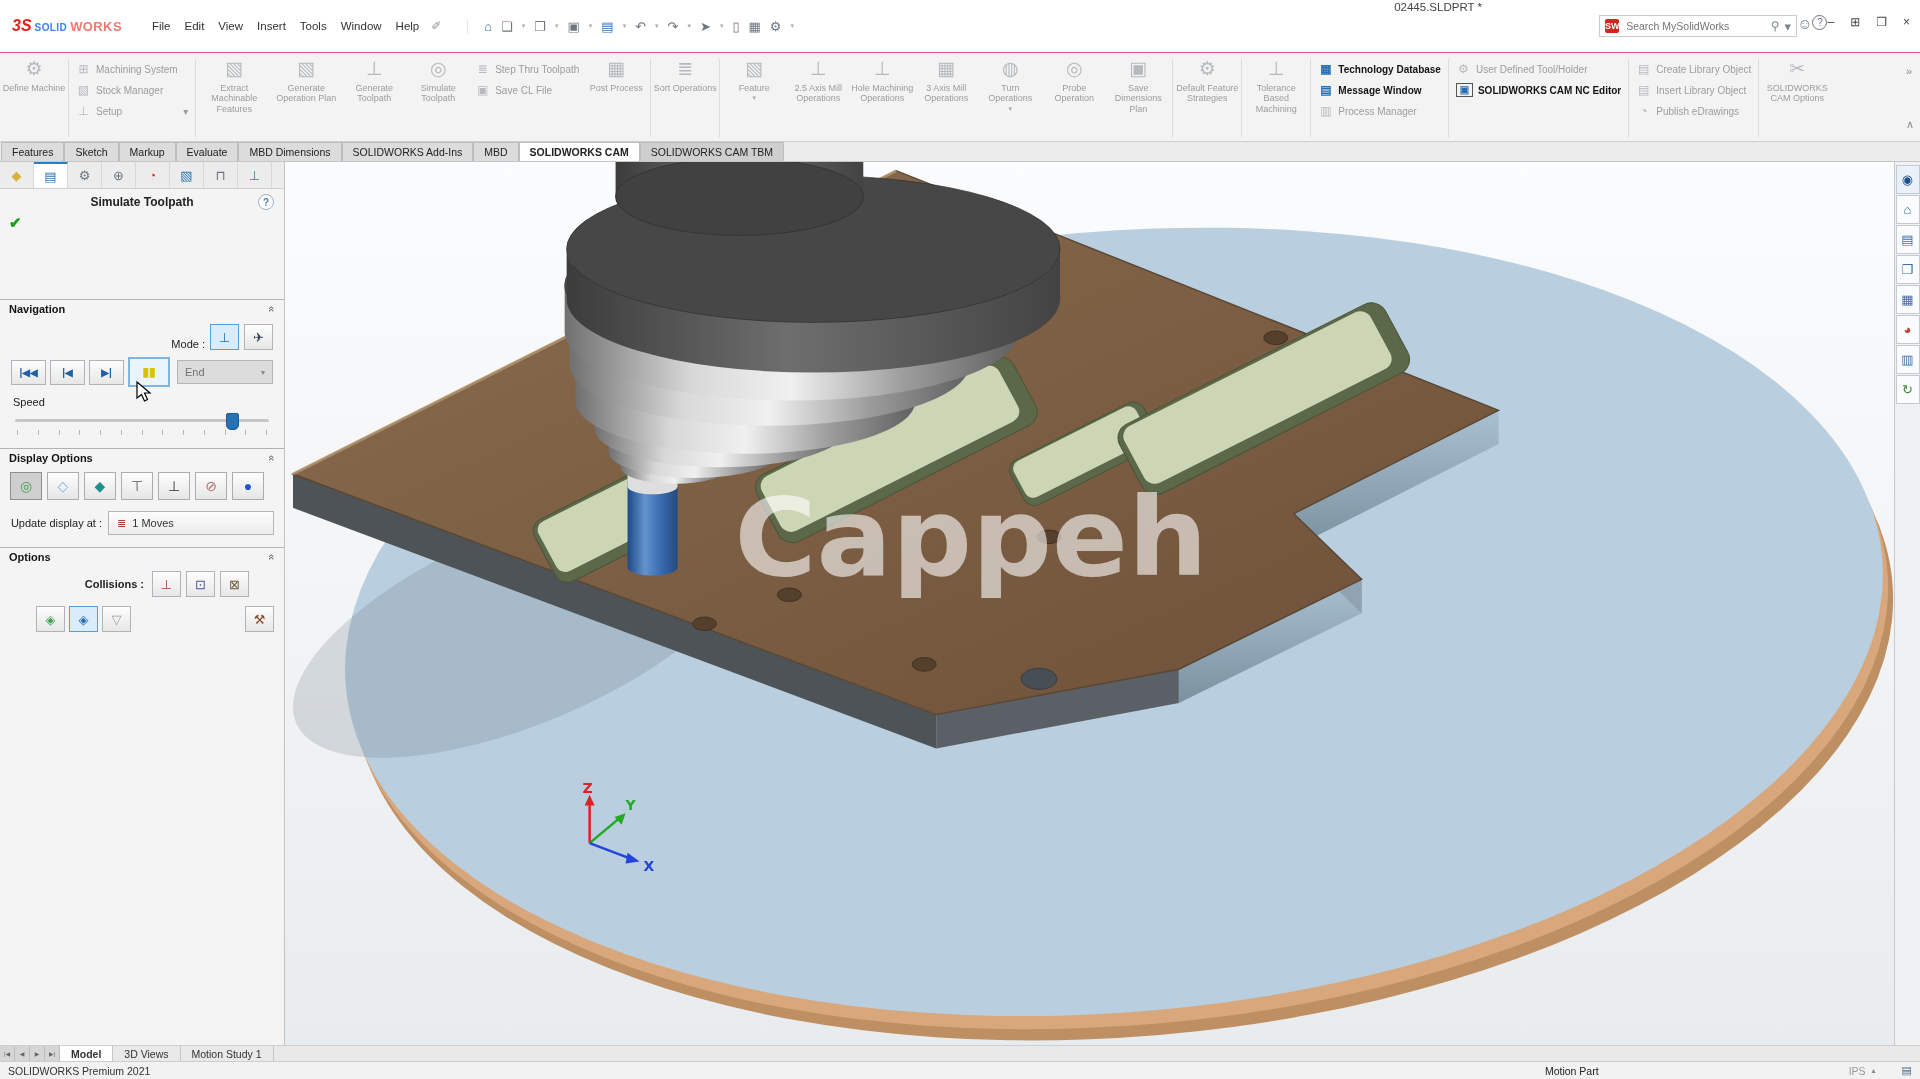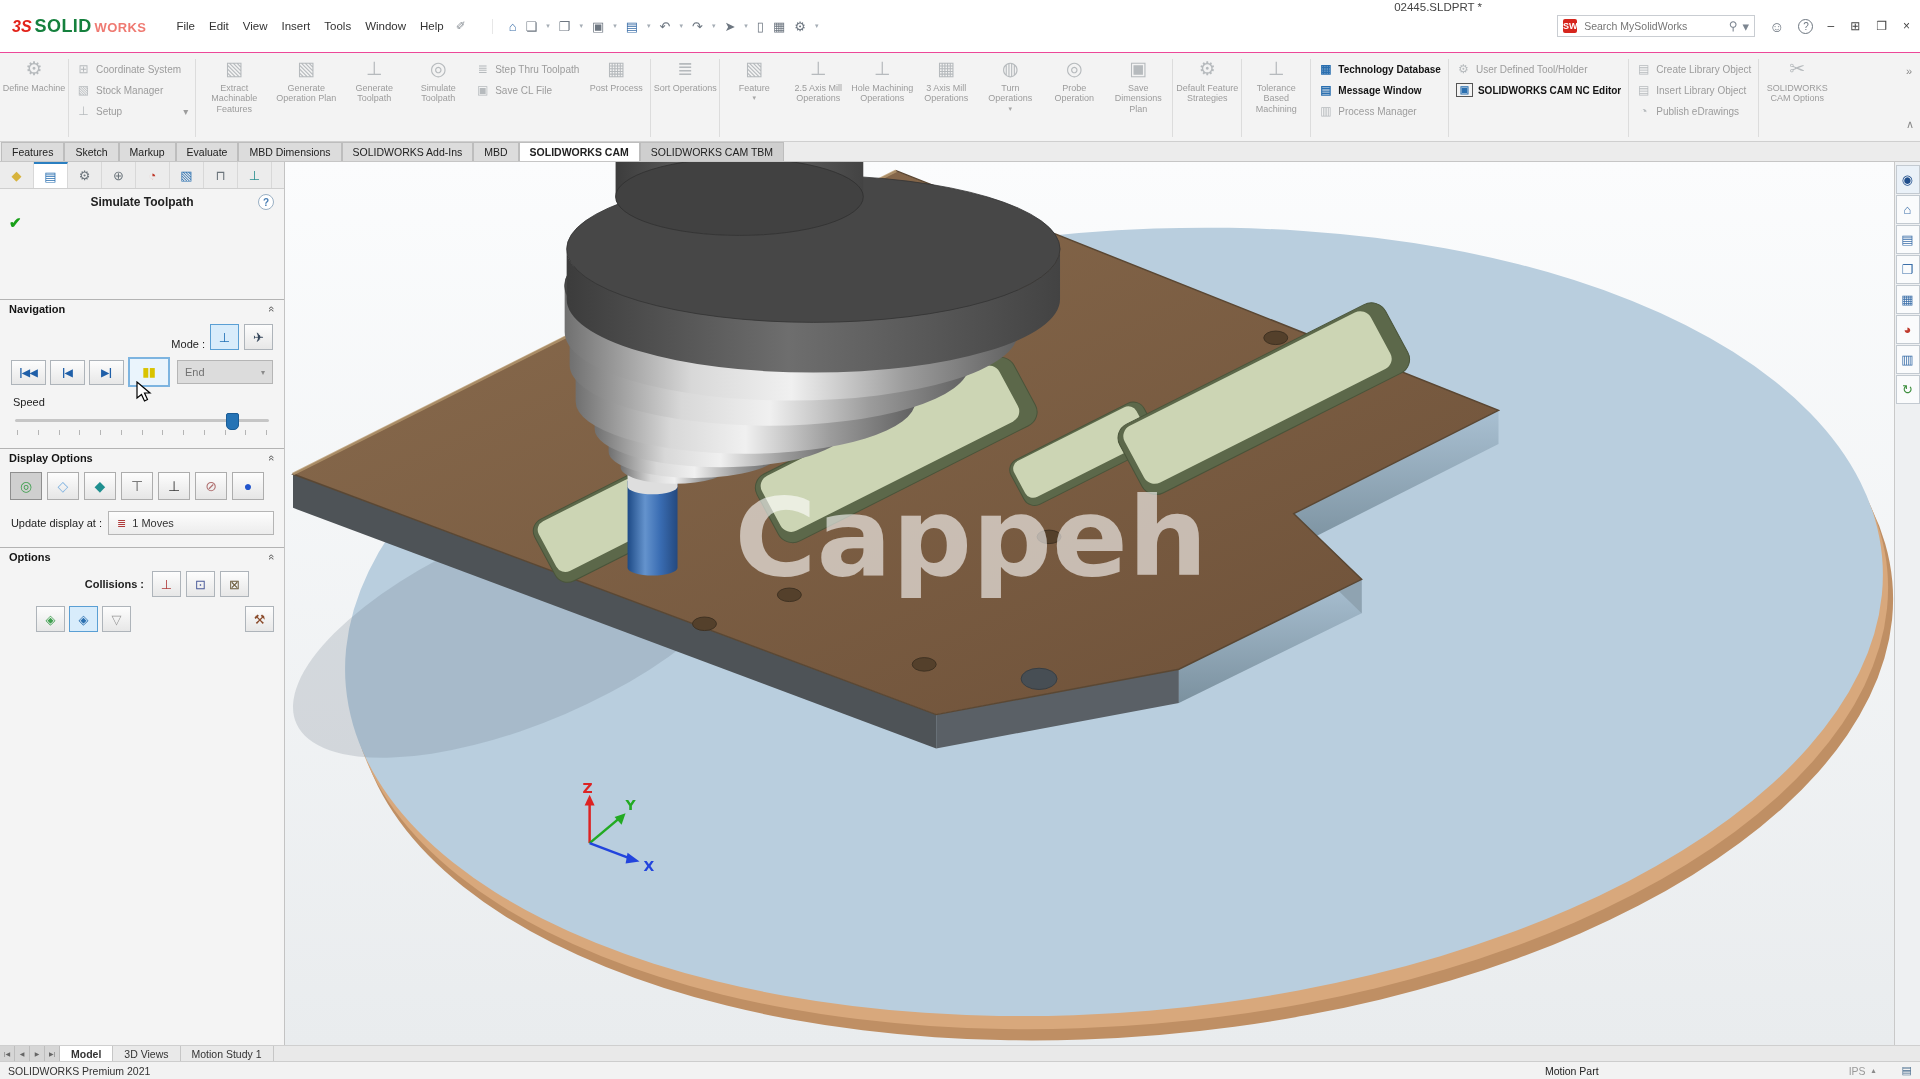--- a/index.html
+++ b/index.html
@@ -3,29 +3,29 @@
 <meta charset="utf-8">
 <style>
   html,body{margin:0;padding:0;background:#dfe2e5}
   body{width:1920px;height:1079px;overflow:hidden;font-family:"Liberation Sans",sans-serif;-webkit-font-smoothing:antialiased}
   .app{width:1920px;height:1079px;display:flex;flex-direction:column;background:#fff}
 
   
   .titlebar{height:28px;flex:0 0 28px;display:flex;align-items:center;background:#fff;border-bottom:1px solid #ec4899;padding:12px 8px;gap:4px;position:relative}
   .logo{display:flex;align-items:baseline;gap:3px;margin-left:4px}
   .logo-mark{color:#e2231a;font-weight:bold;font-style:italic;font-size:16px}
-  .logo-solid{color:#15803d;font-weight:700;font-size:18px;letter-spacing:.4px}
+  .logo-solid{color:#3b82f6;font-weight:700;font-size:10px;letter-spacing:.4px}
   .logo-works{color:#ef7a72;font-weight:700;font-size:13px;letter-spacing:.4px}
   .menubar{display:flex;gap:14px;margin-left:26px;font-size:11.5px;color:#333}
   .menubar span{cursor:default}
   .pin{color:#8a9096;font-size:12px;margin-left:8px}
   .qat{display:flex;align-items:center;gap:9px;margin-left:22px;padding-left:16px;border-left:1px solid #e7e7e7;color:#7d8691;font-size:13px}
   .qat .caret{font-size:7px;color:#a5adb5}
   .doc-title{position:absolute;right:438px;top:1px;font-size:11.5px;color:#444}
-  .tb-right{margin-left:auto;display:flex;align-items:center;gap:14px}
+  .tb-right{margin-left:auto;display:flex;align-items:flex-start;gap:0}
   .search{display:flex;align-items:center;gap:5px;border:1px solid #c9cdd2;height:20px;width:186px;padding:0 5px;background:#fff}
   .sw-chip{width:14px;height:14px;background:#d6251d;color:#fff;font-size:9px;font-weight:bold;display:flex;align-items:center;justify-content:center;border-radius:2px}
   .search input{border:none;outline:none;flex:1;font-size:10.5px;color:#555;font-family:"Liberation Sans",sans-serif;background:transparent}
   .search .mag{color:#7d8691;font-size:12px}
   .tb-ico{color:#6d7680;font-size:13px}
   .winbtns{display:flex;gap:16px;margin-right:2px;color:#444;font-size:12px}
 
   
   .ribbon{height:86px;flex:0 0 86px;background:#f3f3f3;border-bottom:1px solid #cfcfcf;display:flex;align-items:stretch;padding:2px 2px 0;overflow:hidden}
   .rb-big{width:64px;flex:0 0 auto;display:flex;flex-direction:column;align-items:center;padding-top:3px;font-size:9px;line-height:1.15;text-align:center;color:#9c9c9c;cursor:default}
@@ -180,21 +180,21 @@
 
   <div class="ribbon">
     <div class="rb-big">
       <span class="ico">⚙</span>
       <span>Define Machine</span>
     </div>
     <div class="rb-sep"></div>
     <div class="rb-stack">
       <div class="rb-row">
           <span class="ico">⊞</span>
-          <span>Coordinate System</span>
+          <span>Machining System</span>
         </div>
       <div class="rb-row">
           <span class="ico">▧</span>
           <span>Stock Manager</span>
         </div>
       <div class="rb-row">
           <span class="ico">⊥</span>
           <span>Setup</span>
           <span class="dd" style="margin-left:56px">▾</span>
         </div>

